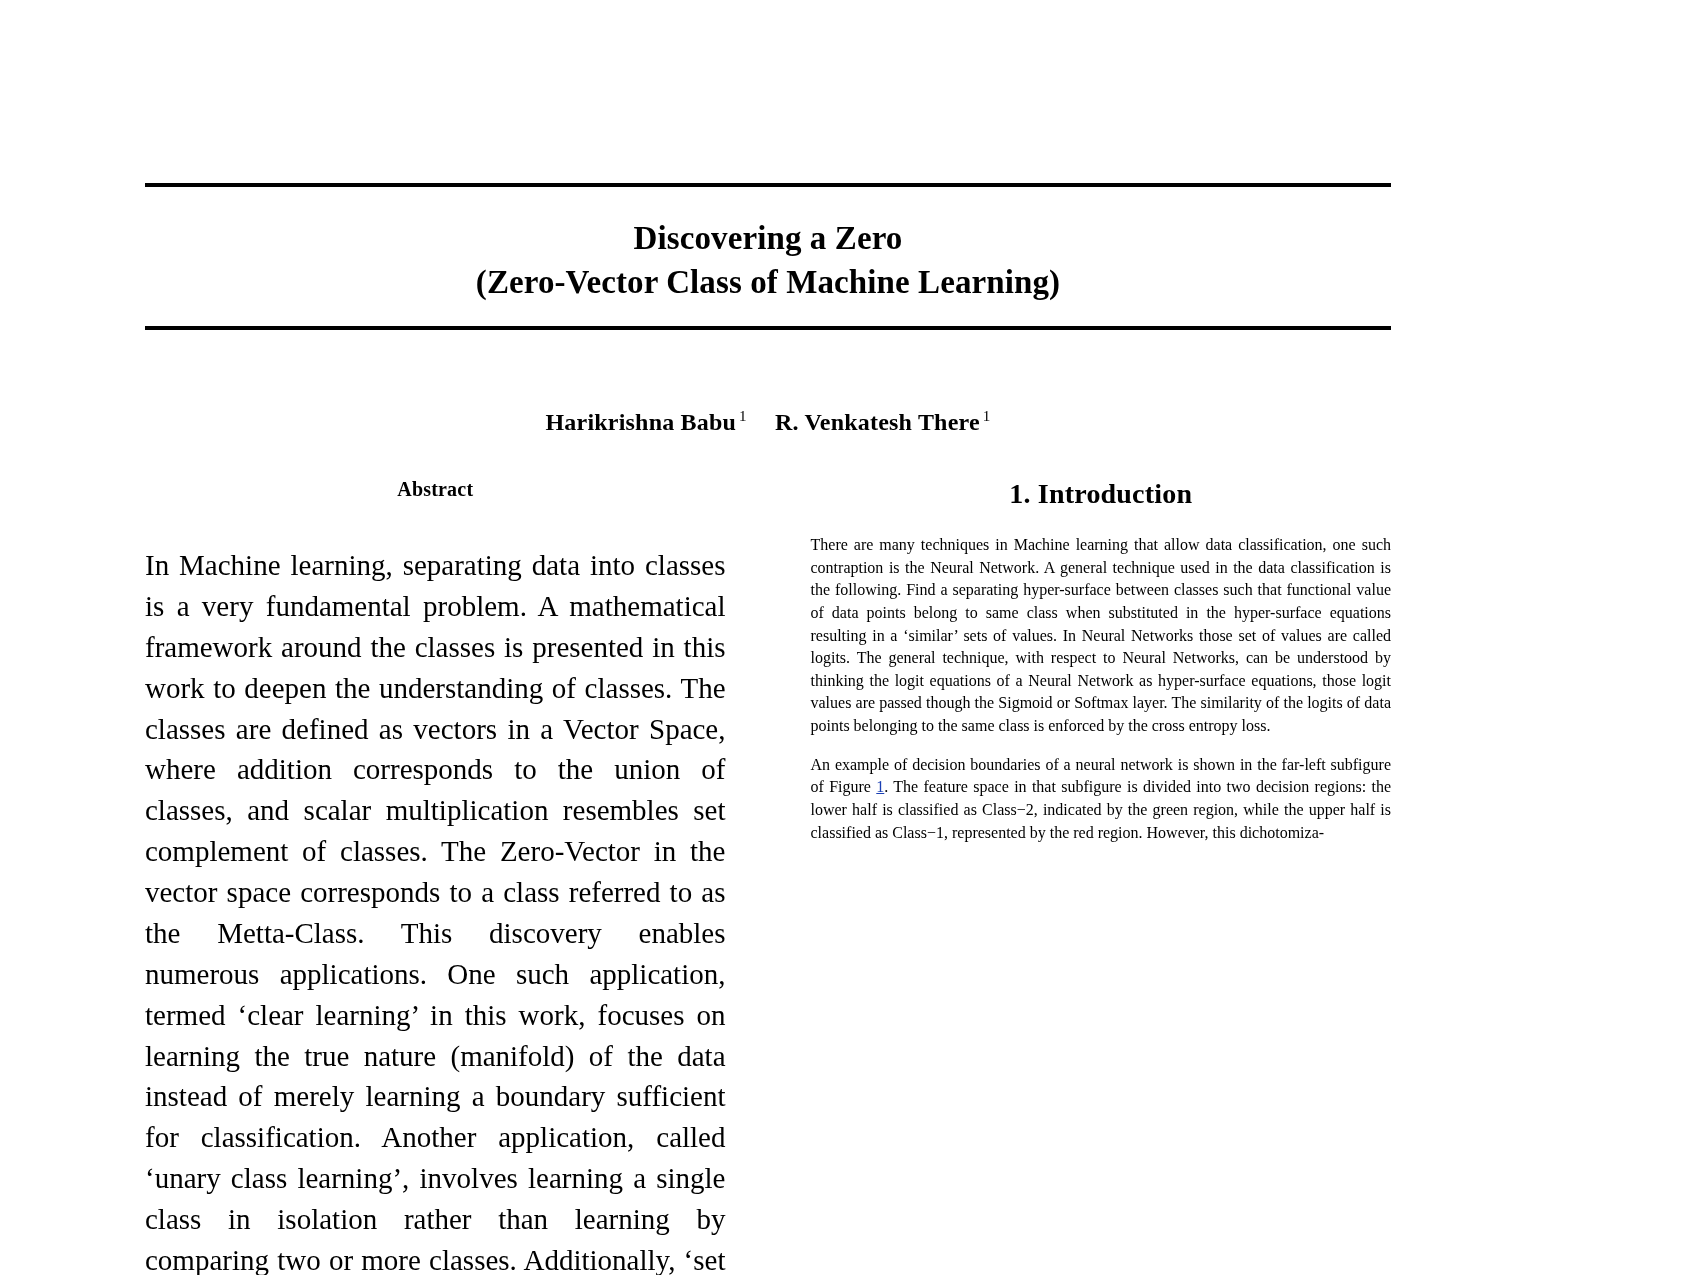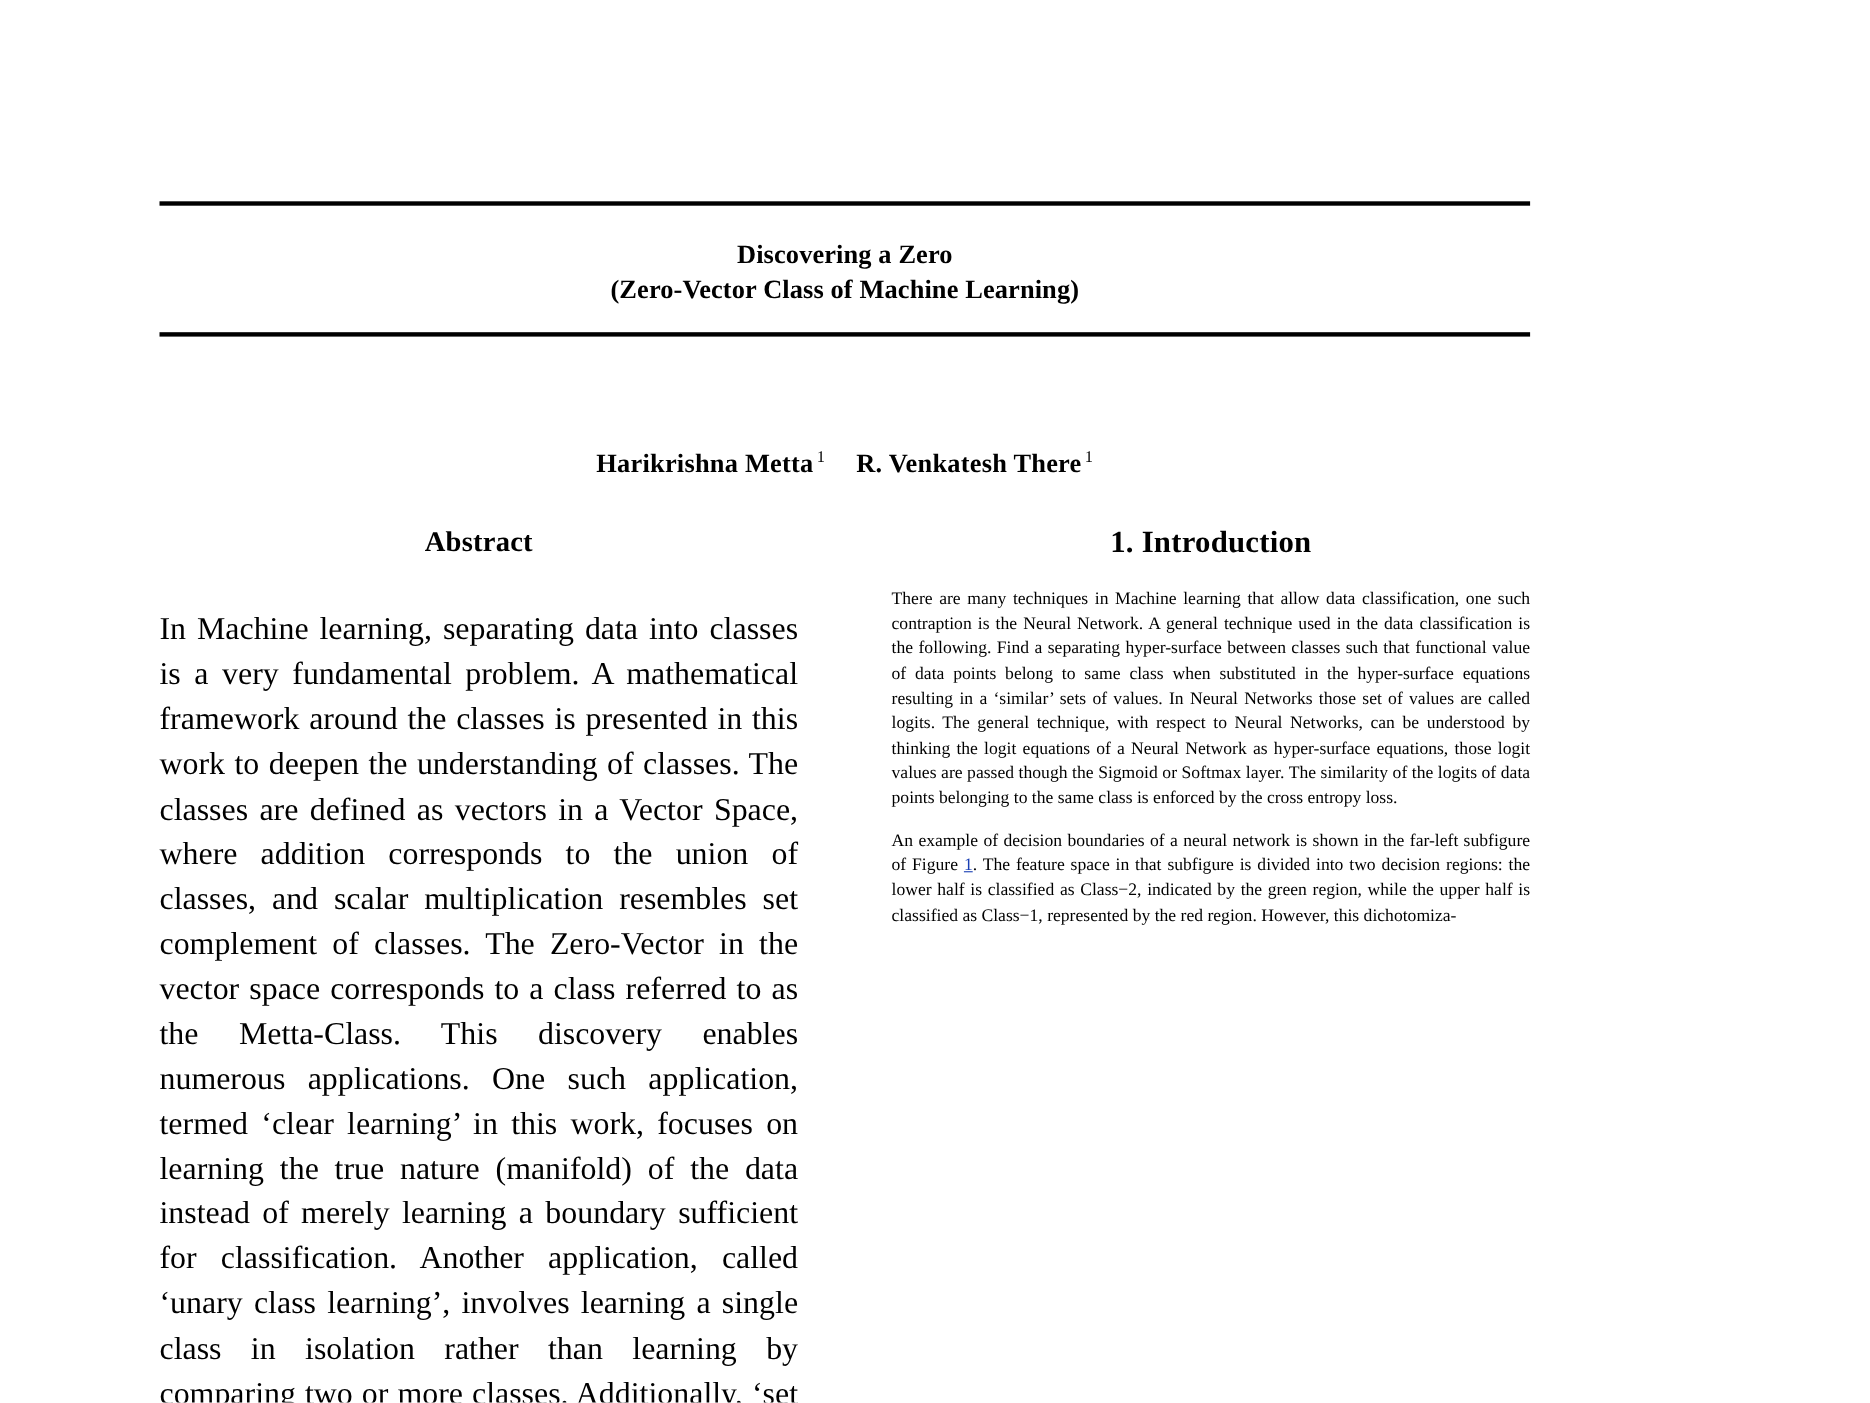--- a/index.html
+++ b/index.html
@@ -39,21 +39,21 @@
   .rule-bottom {
     margin-top: 0;
   }
   .title-inner {
     padding: 30px 0 22px 0;
     text-align: center;
   }
   .paper-title {
     font-family: "Liberation Serif", "DejaVu Serif", serif;
     font-weight: bold;
-    font-size: 24px;
+    font-size: 33px;
     line-height: 1.32;
     letter-spacing: 0.1px;
     margin: 0;
   }
   .title-line-2 {
     display: block;
   }
 
   
   .authors {
@@ -89,21 +89,21 @@
     display: flex;
     gap: 85px;
   }
   .col {
     width: 604px;
   }
 
   .abstract-heading {
     text-align: center;
     font-weight: bold;
-    font-size: 26px;
+    font-size: 20px;
     margin: 0 0 0 0;
     padding: 0;
     letter-spacing: 0.2px;
   }
   .section-heading {
     text-align: center;
     font-weight: bold;
     font-size: 28px;
     margin: 0;
     padding: 0;
@@ -146,21 +146,21 @@
       <h1 class="paper-title">
         <span>Discovering a Zero</span>
         <span class="title-line-2">(Zero-Vector Class of Machine Learning)</span>
       </h1>
     </div>
     <div class="rule-bottom"></div>
   </div>
 
   <div class="authors">
     <span class="author">
-      <span>Harikrishna Metta</span><span class="affil-mark">1</span>
+      <span>Harikrishna Babu</span><span class="affil-mark">1</span>
     </span>
     <span class="author">
       <span>R. Venkatesh There</span><span class="affil-mark">1</span>
     </span>
   </div>
 
   <div class="columns">
 
     <div class="col">
       <h2 class="abstract-heading">Abstract</h2>

